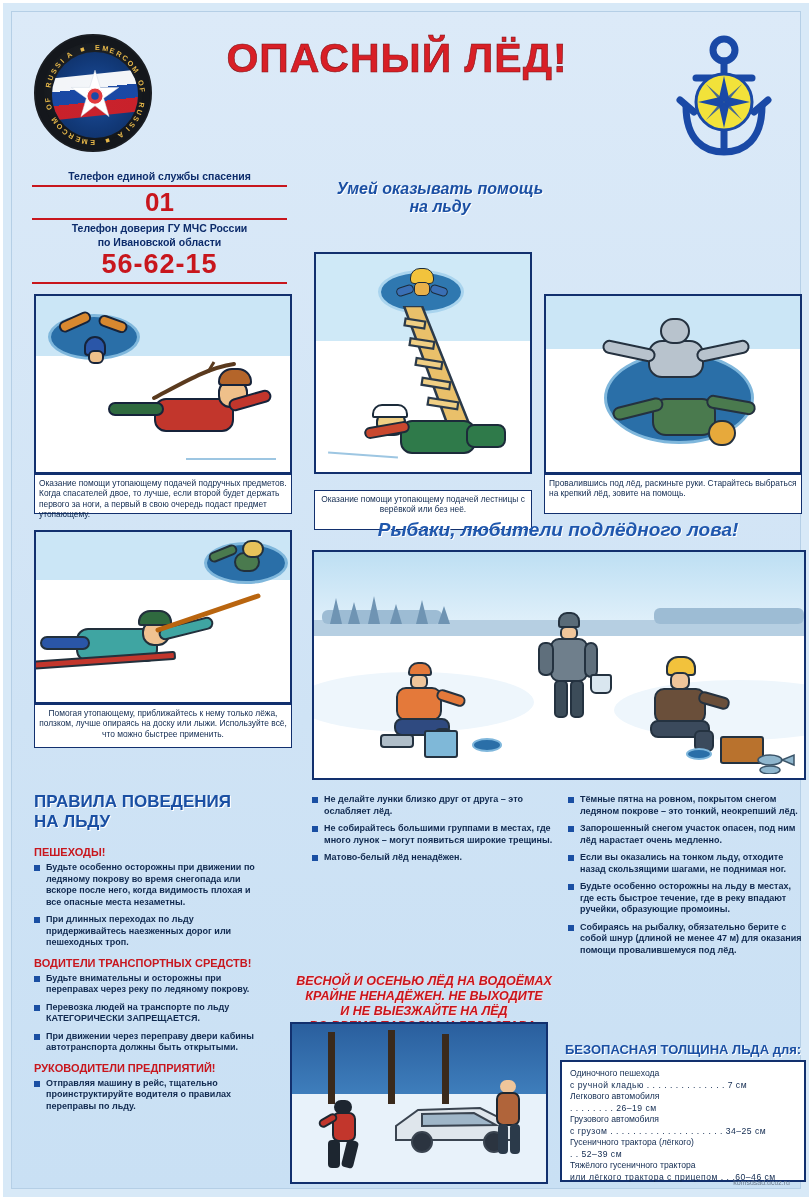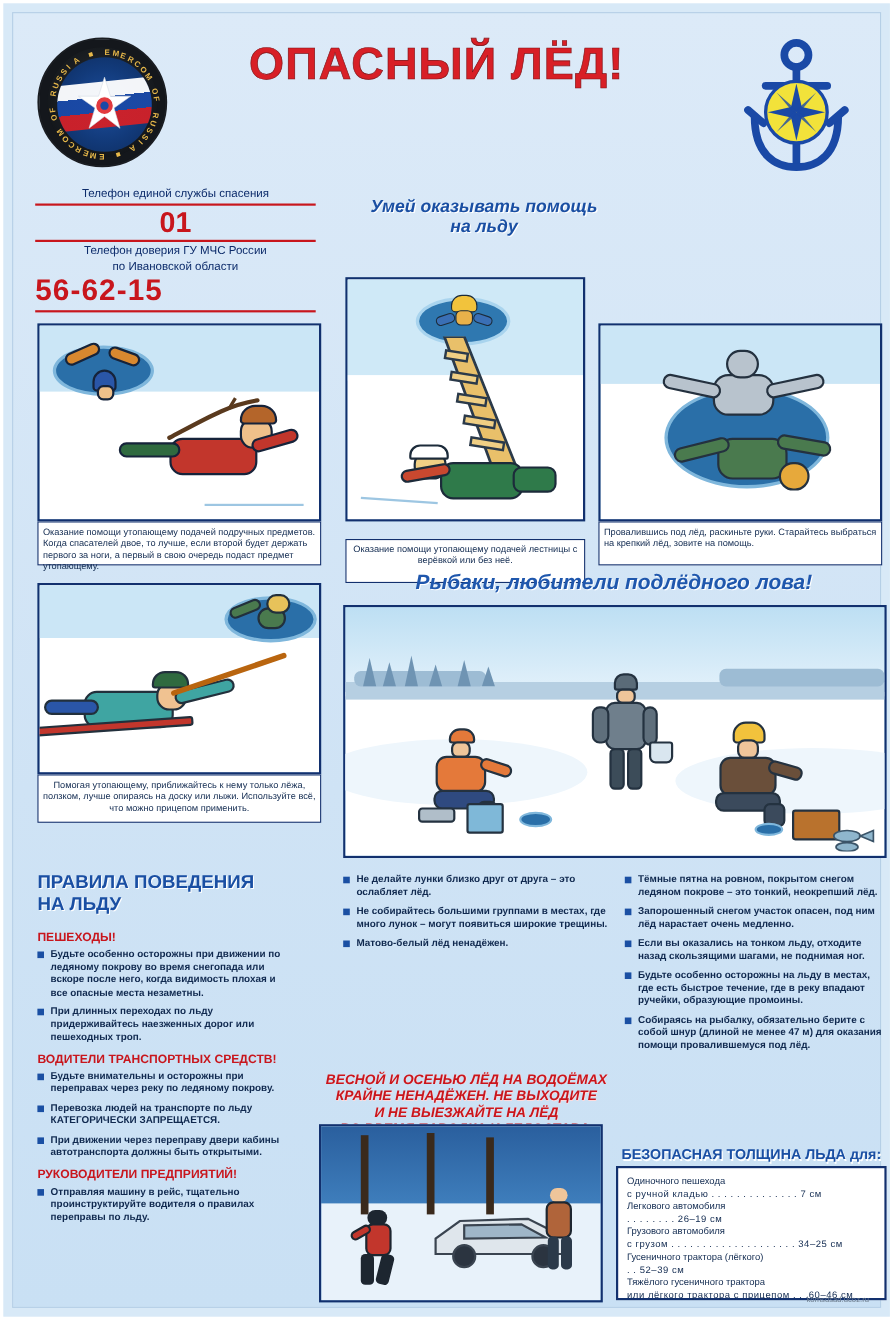--- a/index.html
+++ b/index.html
@@ -75,29 +75,29 @@
   }
   .anchor-badge .anchor {
     position:absolute; inset:0;
   }
 
   
   .phones {
     position:absolute; left:20px; top:158px; width:255px;
   }
   .phones .lbl {
-    font-size:10.5px; font-weight:normal; color:#0d2c6b; text-align:center;
+    font-size:10.5px; font-weight:bold; color:#0d2c6b; text-align:center;
     line-height:1.25;
   }
   .phones .rule { height:2px; background:#c8161d; margin:2px 0 2px; }
   .phones .big {
     font-size:26px; font-weight:bold; color:#c8161d; text-align:center; line-height:1.05;
   }
   .phones .big2 {
-    font-size:27px; font-weight:bold; color:#c8161d; letter-spacing:1px;
+    font-size:27px; font-weight:bold; color:#c8161d; text-align:center; letter-spacing:1px;
   }
 
   
   .sec-head {
     position:absolute;
     font-weight:bold; color:#1a4fa3; text-align:center;
     font-size:16px; line-height:1.1;
     text-shadow: 1px 1px 0 #ffffff;
     font-style: italic;
   }
@@ -391,21 +391,21 @@
         <div style="position:absolute; left:96px; top:10px; width:28px; height:26px; background:#f0c291; border:2px solid #22303c; border-radius:12px;"></div>
         <div style="position:absolute; left:92px; top:0px; width:34px; height:16px; background:#2f6a3f; border:2px solid #22303c; border-radius:12px 12px 3px 3px;"></div>
         <div style="position:absolute; left:-6px; top:26px; width:50px; height:14px; background:#2a56a8; border:2px solid #22303c; border-radius:7px;"></div>
         <div style="position:absolute; left:112px; top:12px; width:56px; height:13px; background:#3fa5a2; border:2px solid #22303c; border-radius:7px; transform:rotate(-14deg);"></div>
         <div style="position:absolute; left:-20px; top:46px; width:150px; height:9px; background:#c2362c; border:2px solid #22303c; border-radius:3px; transform:rotate(-4deg);"></div>
       </div>
       <svg style="position:absolute; left:118px; top:58px;" width="110" height="46" viewBox="0 0 110 46">
         <path d="M4 40 L104 6" stroke="#b9650f" stroke-width="5" stroke-linecap="round"></path>
       </svg>
     </div>
-    <div class="cap" style="left:22px; top:692px; width:258px; height:44px;">Помогая утопающему, приближайтесь к нему только лёжа, ползком, лучше опираясь на доску или лыжи. Используйте всё, что можно прицепом применить.</div>
+    <div class="cap" style="left:22px; top:692px; width:258px; height:44px;">Помогая утопающему, приближайтесь к нему только лёжа, ползком, лучше опираясь на доску или лыжи. Используйте всё, что можно быстрее применить.</div>
 
     <div class="panel" style="left:300px; top:538px; width:494px; height:230px;">
       <div style="position:absolute; left:0; right:0; top:0; height:36%; background:linear-gradient(180deg,#bddff3,#e5f2fb);"></div>
       <div style="position:absolute; left:0; right:0; top:34%; bottom:0; background:#ffffff;"></div>
 
       <div style="position:absolute; left:0; right:0; top:30%; height:16px; background:#b6cfe2;"></div>
       <div style="position:absolute; left:8px; top:58px; width:120px; height:14px; background:#9dbcd4; border-radius:6px;"></div>
       <div style="position:absolute; left:340px; top:56px; width:150px; height:16px; background:#9dbcd4; border-radius:6px;"></div>
 
       <svg style="position:absolute; left:6px; top:36px;" width="140" height="36" viewBox="0 0 140 36">

